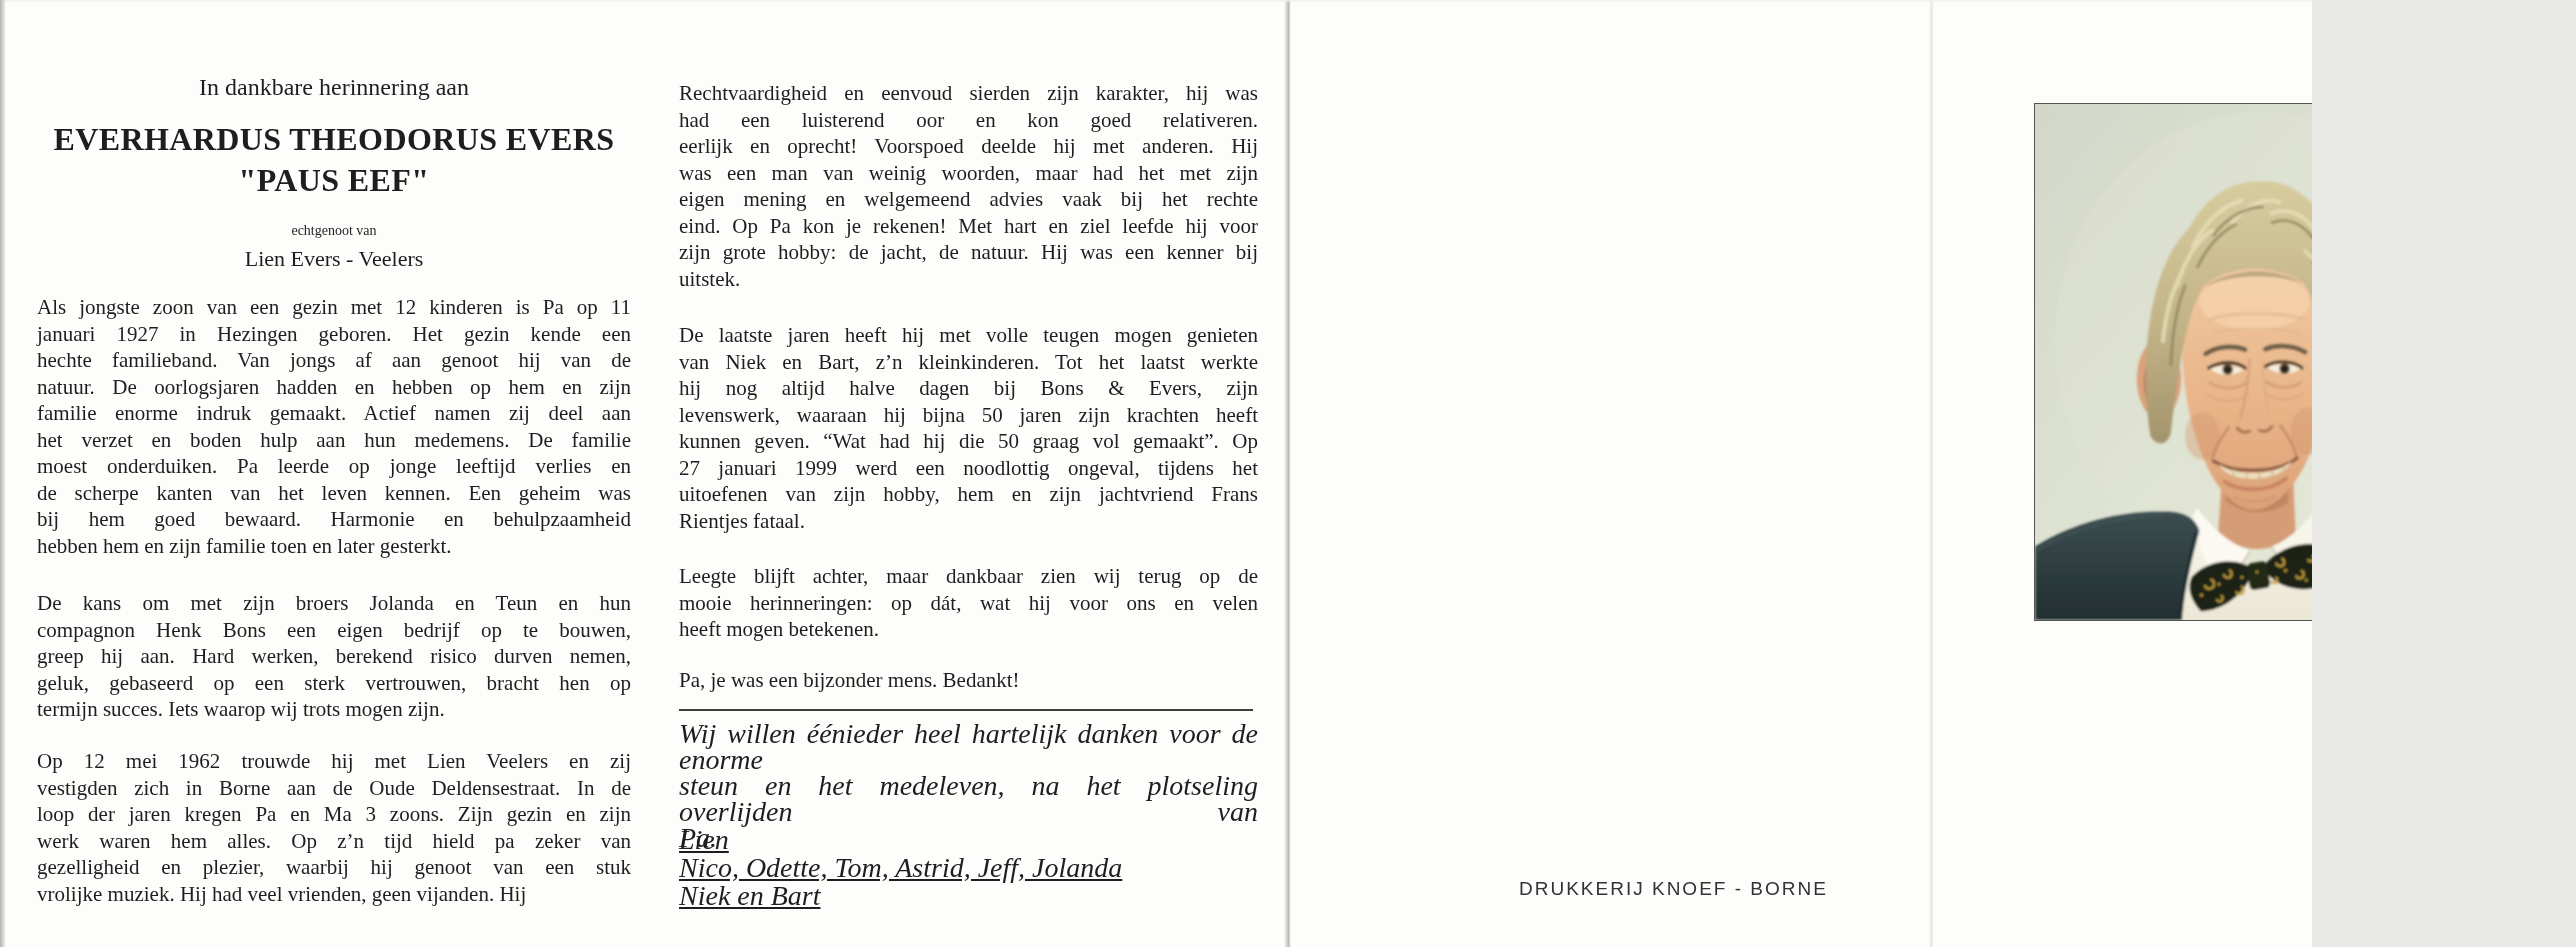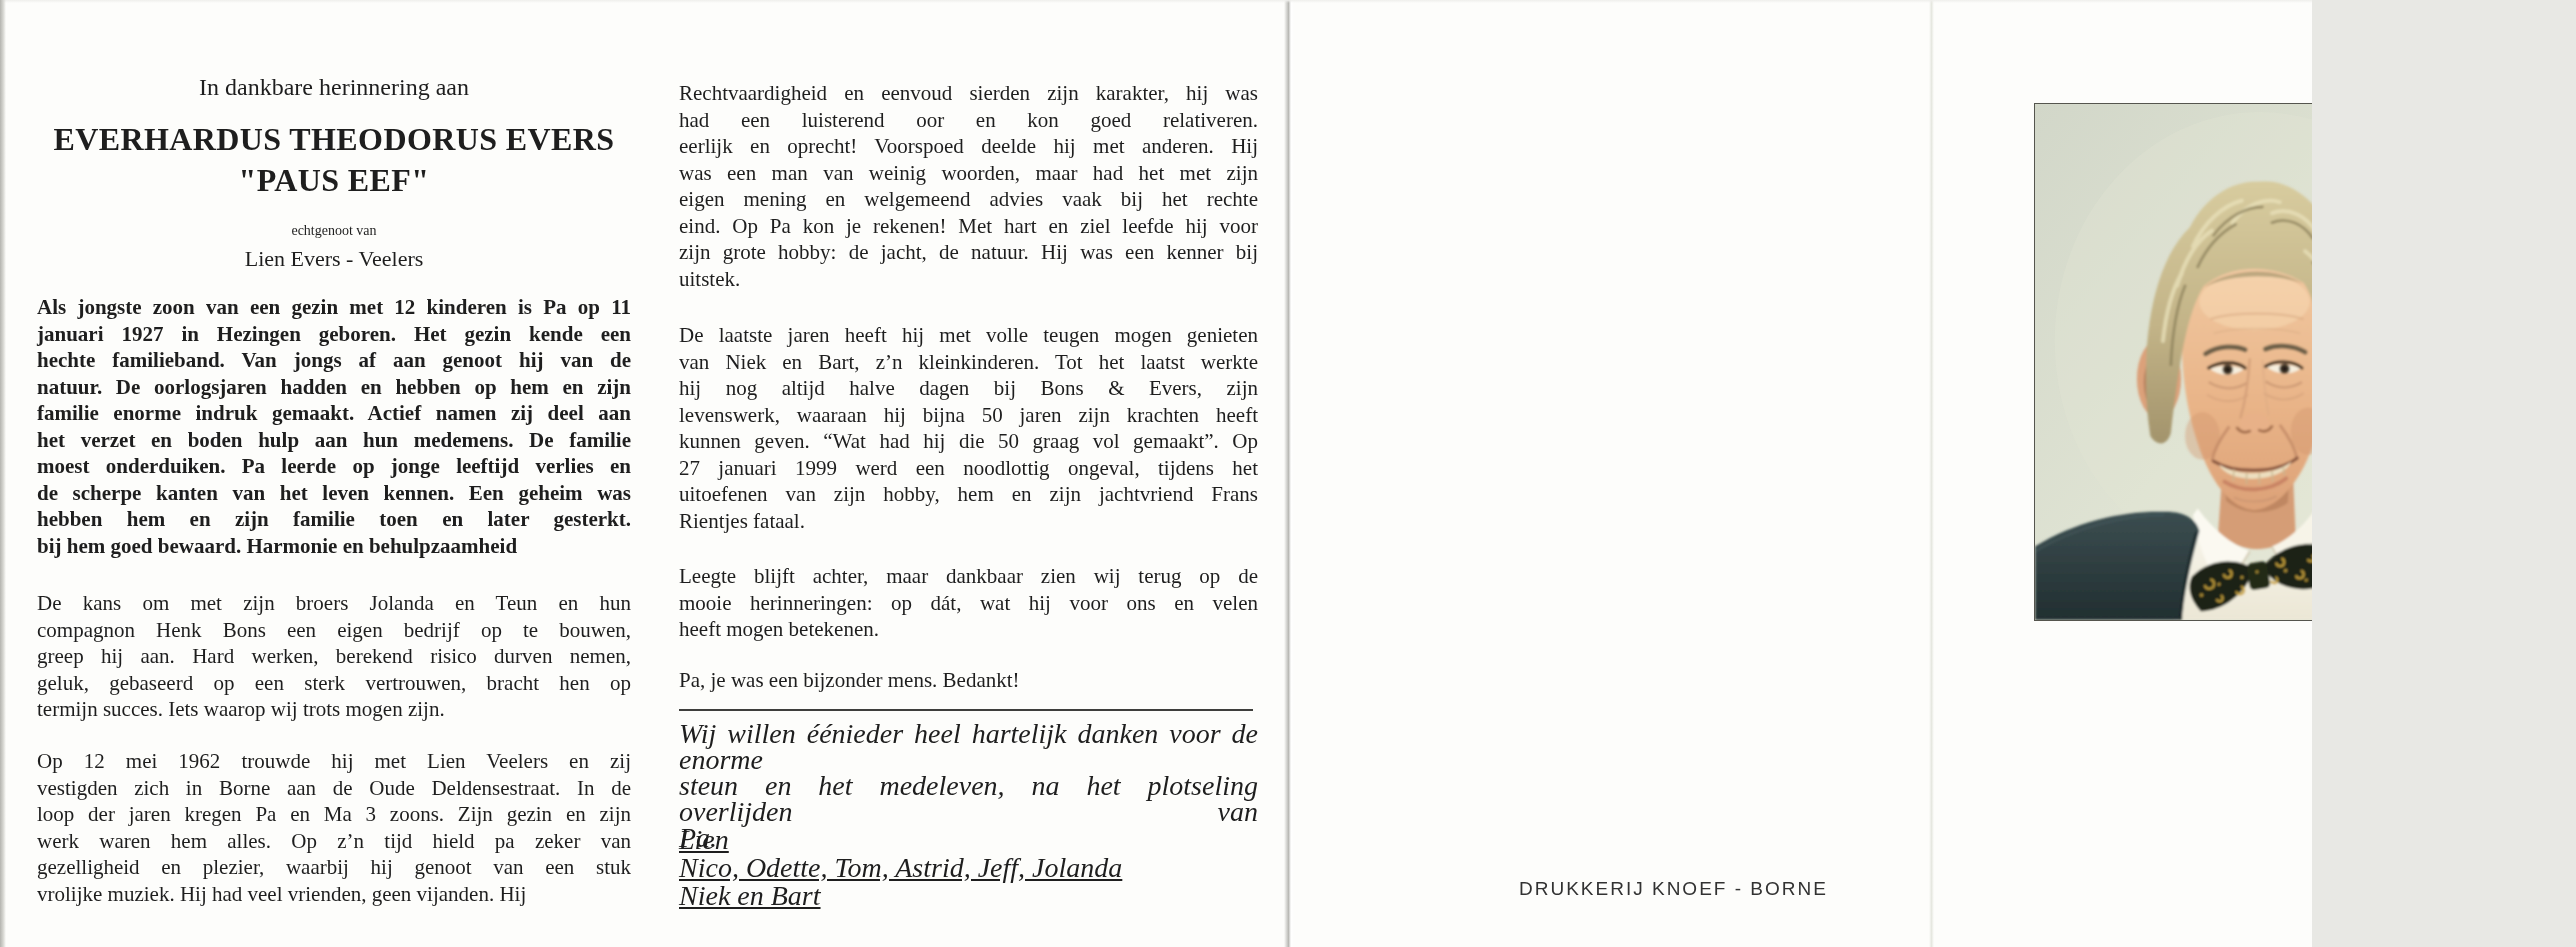--- a/index.html
+++ b/index.html
@@ -69,31 +69,31 @@
 <div class="scan">
 
   <div class="header-block">
     <div class="intro-line">In dankbare herinnering aan</div>
     <div class="name-line">EVERHARDUS THEODORUS EVERS</div>
     <div class="nick-line">"PAUS EEF"</div>
     <div class="spouse-label">echtgenoot van</div>
     <div class="spouse-name">Lien Evers - Veelers</div>
   </div>
 
-  <div class="par col-left" style="top:294px;font-weight:bold;">
+  <div class="par col-left" style="top:294px;">
       <div class="tline">Als jongste zoon van een gezin met 12 kinderen is Pa op 11</div>
       <div class="tline">januari 1927 in Hezingen geboren. Het gezin kende een</div>
       <div class="tline">hechte familieband. Van jongs af aan genoot hij van de</div>
       <div class="tline">natuur. De oorlogsjaren hadden en hebben op hem en zijn</div>
       <div class="tline">familie enorme indruk gemaakt. Actief namen zij deel aan</div>
       <div class="tline">het verzet en boden hulp aan hun medemens. De familie</div>
       <div class="tline">moest onderduiken. Pa leerde op jonge leeftijd verlies en</div>
       <div class="tline">de scherpe kanten van het leven kennen. Een geheim was</div>
+      <div class="tline">bij hem goed bewaard. Harmonie en behulpzaamheid</div>
       <div class="tline">hebben hem en zijn familie toen en later gesterkt.</div>
-      <div class="tline">bij hem goed bewaard. Harmonie en behulpzaamheid</div>
     </div>
   <div class="par col-left" style="top:590px;">
       <div class="tline">De kans om met zijn broers Jolanda en Teun en hun</div>
       <div class="tline">compagnon Henk Bons een eigen bedrijf op te bouwen,</div>
       <div class="tline">greep hij aan. Hard werken, berekend risico durven nemen,</div>
       <div class="tline">geluk, gebaseerd op een sterk vertrouwen, bracht hen op</div>
       <div class="tline">termijn succes. Iets waarop wij trots mogen zijn.</div>
     </div>
   <div class="par col-left" style="top:748px;">
       <div class="tline">Op 12 mei 1962 trouwde hij met Lien Veelers en zij</div>

